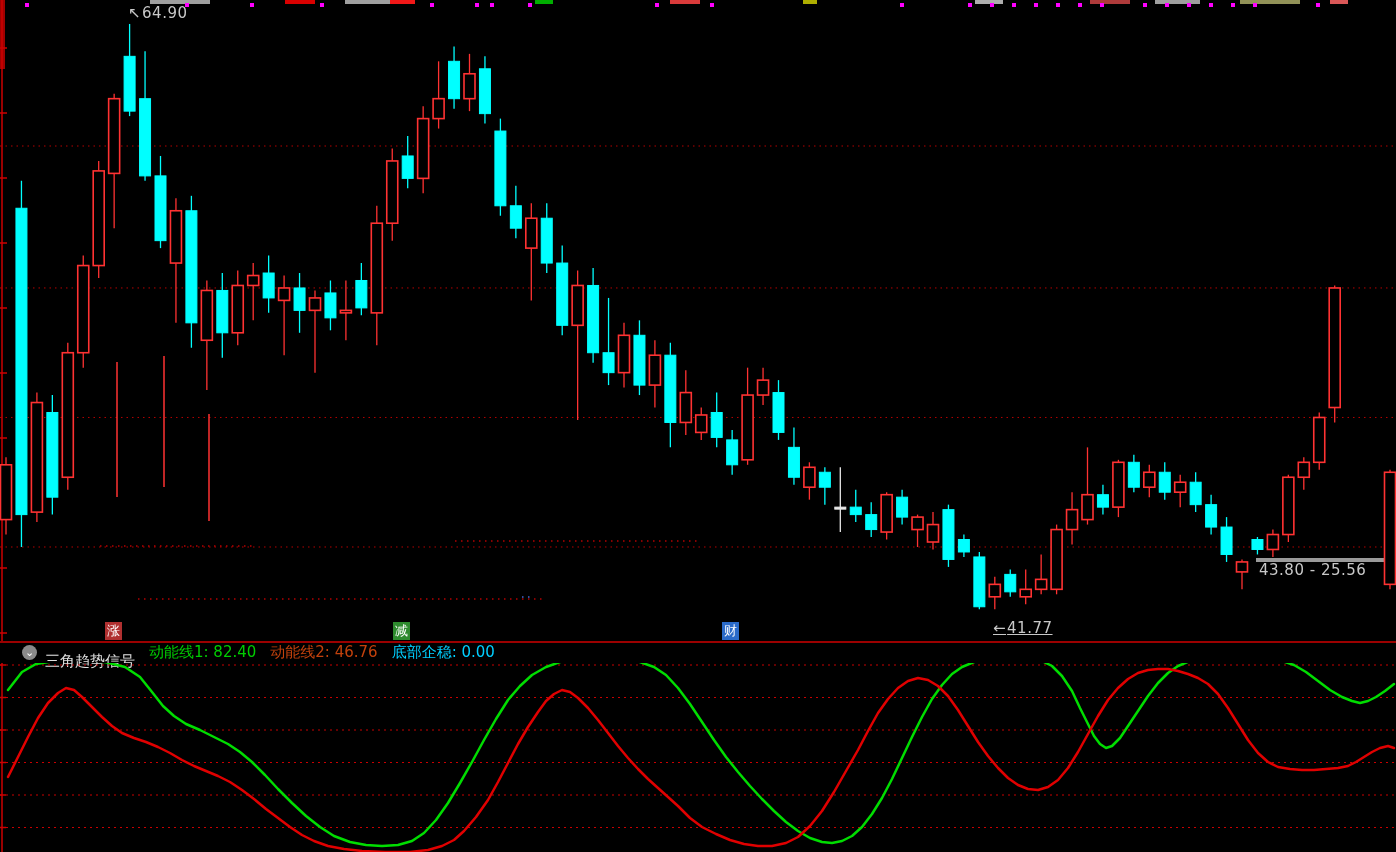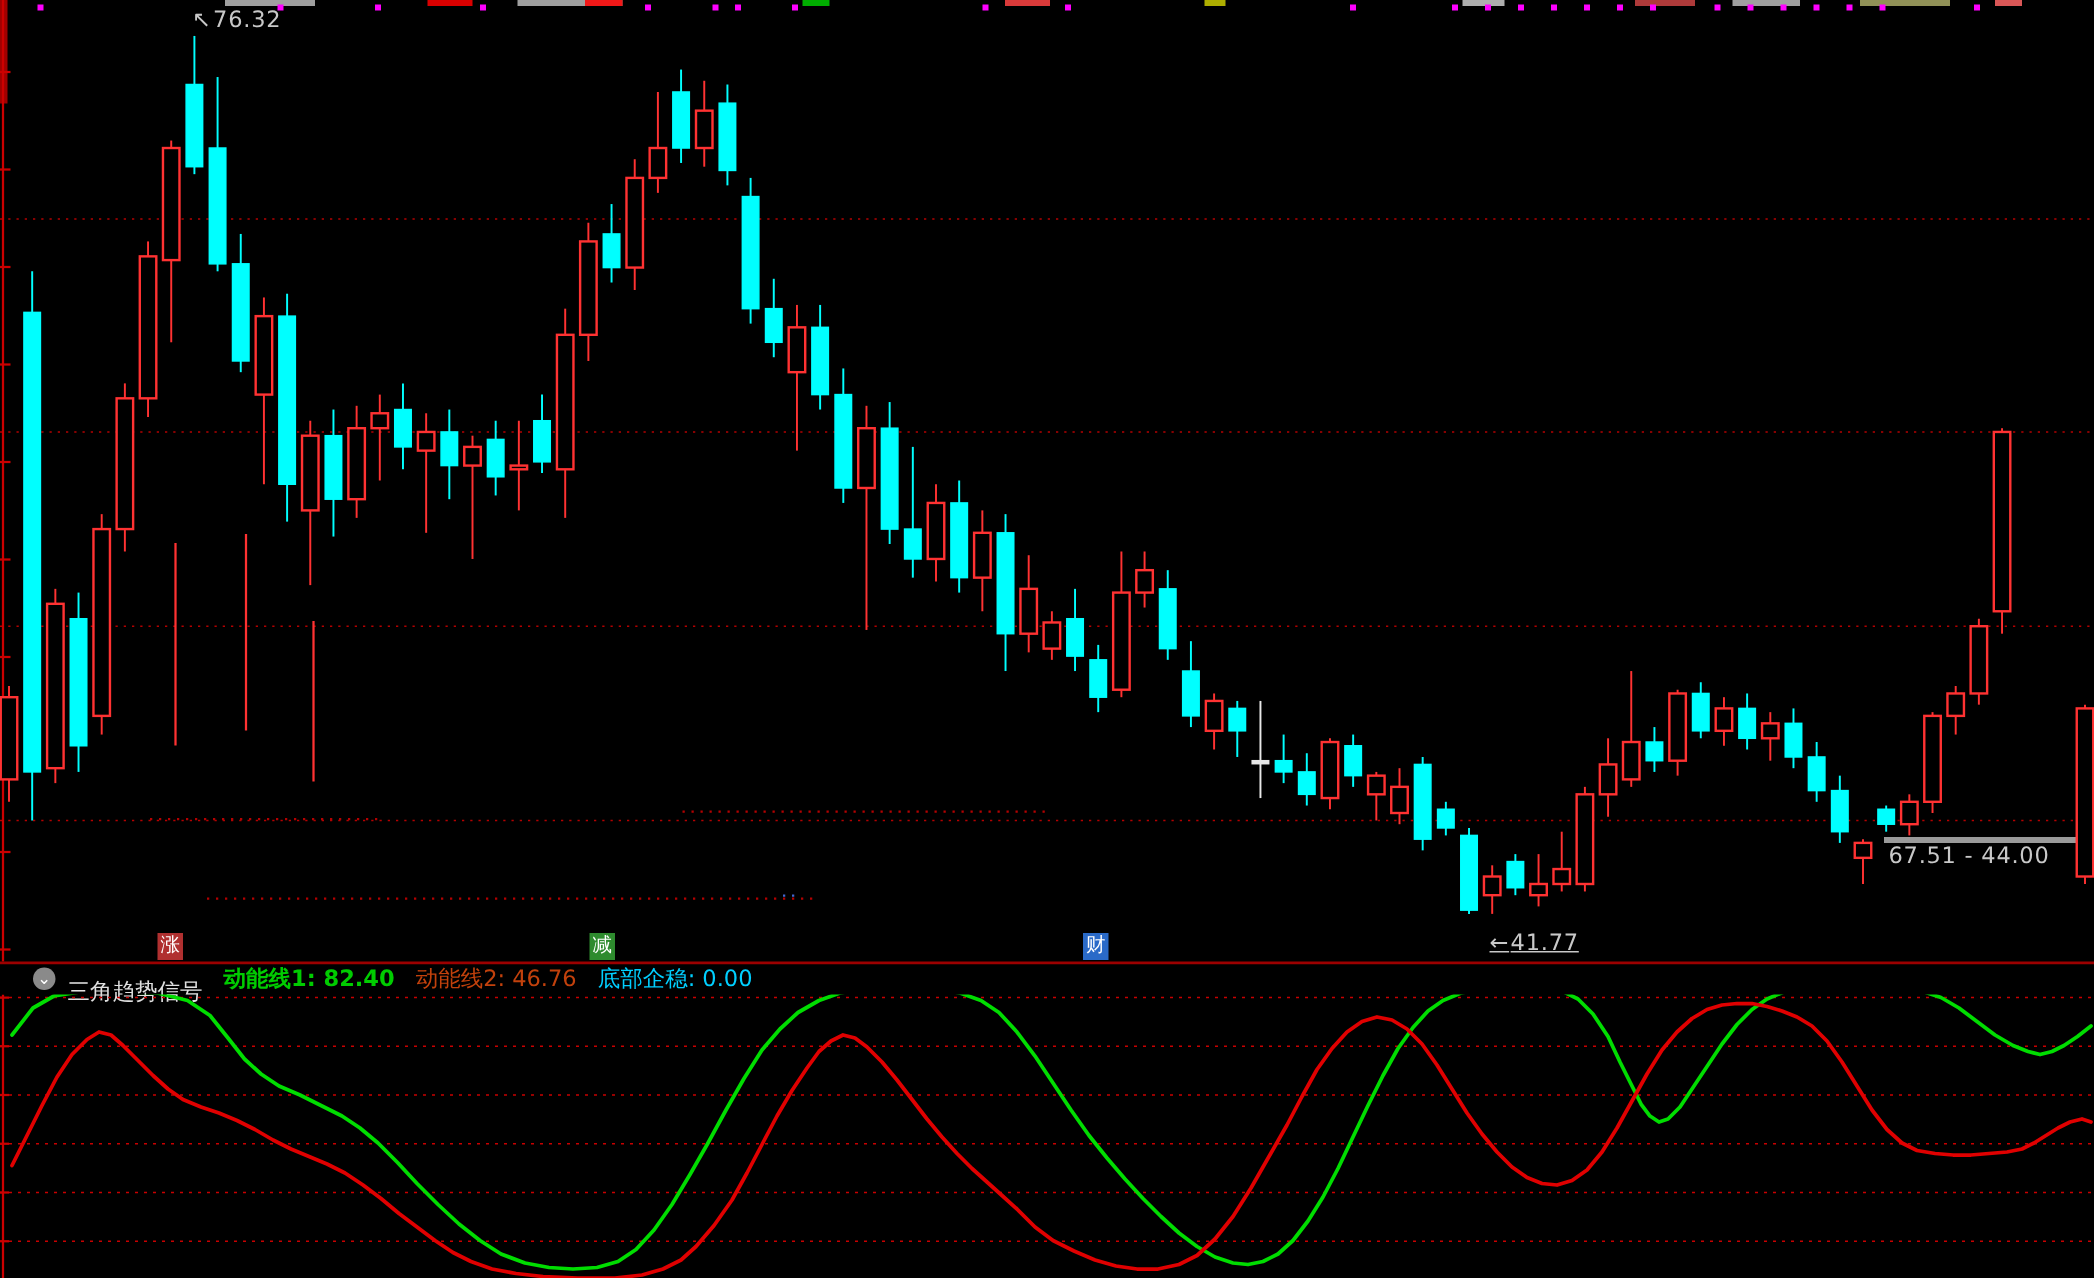--- a/index.html
+++ b/index.html
@@ -261,34 +261,34 @@
       <line x1="1303.8" y1="457.325" x2="1303.8" y2="489.7027999999999" stroke="#ff3232" stroke-width="1.3"></line>
       <rect x="1298.3" y="462.30620000000005" width="11" height="14.94359999999989" fill="#000" stroke="#ff3232" stroke-width="1.6"></rect>
       <line x1="1319.25" y1="412.49420000000003" x2="1319.25" y2="469.77799999999996" stroke="#ff3232" stroke-width="1.3"></line>
       <rect x="1313.75" y="417.4754" width="11" height="44.83080000000007" fill="#000" stroke="#ff3232" stroke-width="1.6"></rect>
       <line x1="1334.7" y1="285.47360000000003" x2="1334.7" y2="422.45660000000004" stroke="#ff3232" stroke-width="1.3"></line>
       <rect x="1329.2" y="287.96420000000006" width="11" height="119.54879999999991" fill="#000" stroke="#ff3232" stroke-width="1.6"></rect>
       <line x1="1390" y1="469.77799999999996" x2="1390" y2="589.3267999999999" stroke="#ff3232" stroke-width="1.3"></line>
       <rect x="1384.5" y="472.2686" width="11" height="112.077" fill="#000" stroke="#ff3232" stroke-width="1.6"></rect>
     </svg>
 
-  <div class="annot" id="annot-peak"><span class="arrow">↖</span><span>76.32</span></div>
+  <div class="annot" id="annot-peak"><span class="arrow">↖</span><span>64.90</span></div>
   <div class="annot" id="annot-low"><span class="arrow">←</span><span>41.77</span></div>
-  <div class="annot" id="annot-range"><span>67.51 - 44.00</span></div>
+  <div class="annot" id="annot-range"><span>43.80 - 25.56</span></div>
 
   <div class="tag" id="tag-0" style="left: 105px; background: rgb(176, 48, 48);">涨</div>
   <div class="tag" id="tag-1" style="left: 393px; background: rgb(46, 139, 46);">减</div>
   <div class="tag" id="tag-2" style="left: 722px; background: rgb(42, 106, 200);">财</div>
 
   <div id="divider"></div>
 
   <div id="panel-header">
     <span id="collapse-btn">⌄</span>
     <span id="panel-title">三角趋势信号</span>
-    <span class="field" id="field-0" style="color: rgb(0, 204, 0); font-weight: bold;">动能线1: 82.40</span>
+    <span class="field" id="field-0" style="color: rgb(0, 204, 0);">动能线1: 82.40</span>
     <span class="field" id="field-1" style="color: #c2410c;">动能线2: 46.76</span>
     <span class="field" id="field-2" style="color: rgb(0, 207, 255);">底部企稳: 0.00</span>
   </div>
 
   <svg id="indicator-chart" width="1396" height="189" viewBox="0 663 1396 189">
       <line x1="0" y1="665" x2="1396" y2="665" stroke="#c80000" stroke-width="1" stroke-dasharray="2 4"></line>
       <line x1="0" y1="697.5" x2="1396" y2="697.5" stroke="#c80000" stroke-width="1" stroke-dasharray="2 4"></line>
       <line x1="0" y1="730" x2="1396" y2="730" stroke="#c80000" stroke-width="1" stroke-dasharray="2 4"></line>
       <line x1="0" y1="762.5" x2="1396" y2="762.5" stroke="#c80000" stroke-width="1" stroke-dasharray="2 4"></line>
       <line x1="0" y1="795" x2="1396" y2="795" stroke="#c80000" stroke-width="1" stroke-dasharray="2 4"></line>

